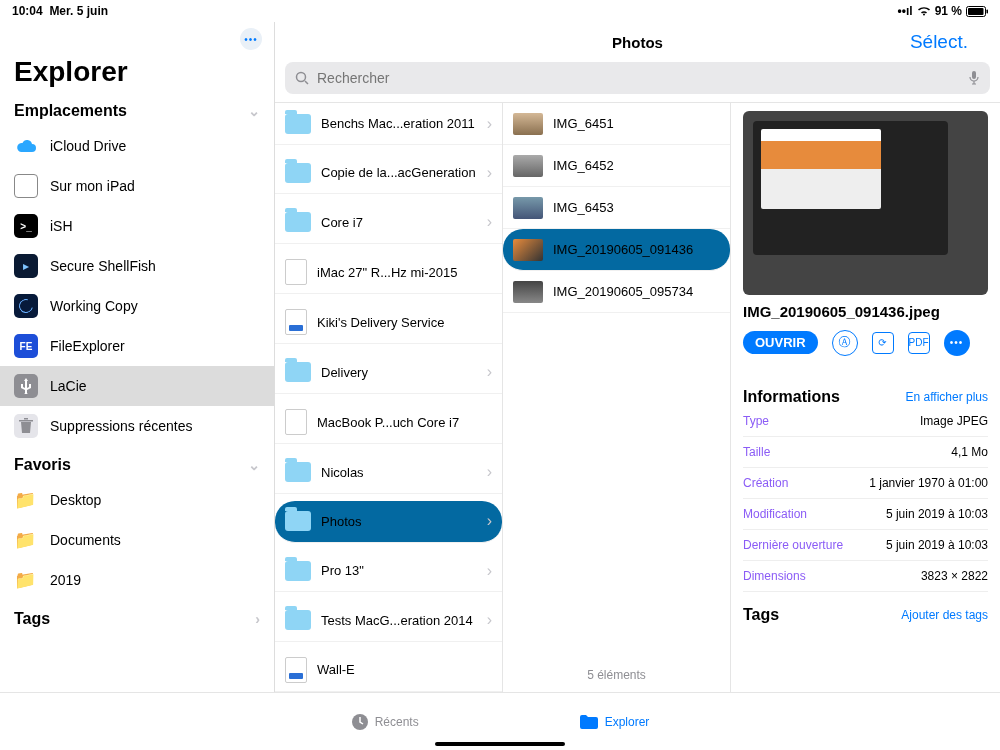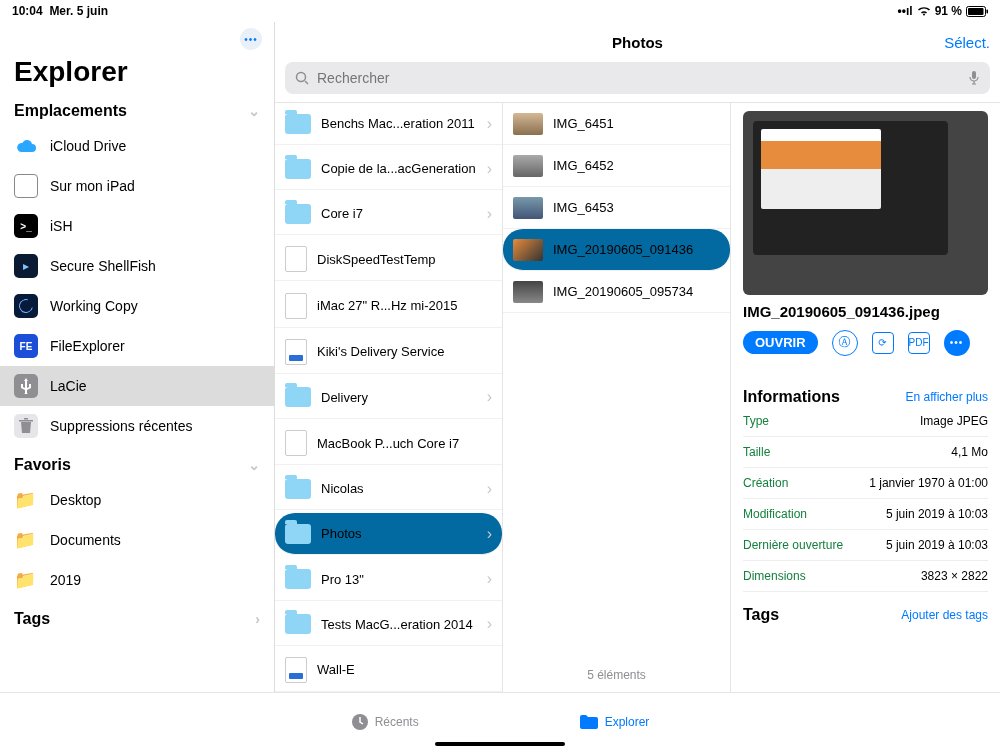--- a/index.html
+++ b/index.html
@@ -22,21 +22,21 @@
   .ic-ssf { background:#0a1a33; color:#7fc4ff; font-size:12px; }
   .ic-wc { background:#071a3a; }
   .ic-fe { background:#1d4ed8; color:#fff; font-size:10px; font-weight:700; }
   .ic-usb { background:#8e8e93; color:#fff; }
   .ic-trash { background:#e5e5ea; color:#8e8e93; }
   .ic-folder { color:#5ac8fa; font-size:18px; }
 
   .content { flex: 1; display: flex; flex-direction: column; min-width: 0; }
   .titlebar { height: 40px; display: flex; align-items: center; justify-content: center; position: relative; }
   .titlebar .title { font-size: 15px; font-weight: 600; }
-  .titlebar .select { position: absolute; right: 10px; color: #007aff; font-size: 15px; }
+  .titlebar .select { position: absolute; right: 32px; color: #007aff; font-size: 19px; }
   .searchbar { margin: 0 10px 8px 10px; height: 32px; background: #e9e9eb; border-radius: 8px; display: flex; align-items: center; padding: 0 10px; gap: 8px; color: #8e8e93; }
   .searchbar input { flex: 1; border: none; background: transparent; font-size: 14px; outline: none; }
   .mic { color:#8e8e93; }
 
   .columns { flex: 1; display: flex; min-height: 0; border-top: 1px solid #e5e5e5; }
   .col { border-right: 1px solid #e5e5e5; overflow-y: auto; display:flex; flex-direction:column;justify-content:space-between; }
   .col1 { width: 228px; }
   .col2 { width: 228px; }
   .col3 { flex: 1; padding: 8px 12px; overflow-y:auto; }
   .row { display: flex; align-items: center; gap: 10px; padding: 8px 10px; border-bottom: 1px solid #f0f0f0; font-size: 13px; min-height:42px; }
@@ -65,21 +65,21 @@
   .actions { display:flex; align-items:center; gap:14px; margin-top:10px; }
   .open-btn { background:#007aff; color:#fff; font-size:13px; font-weight:600; padding:4px 12px; border-radius:13px; border:none; }
   .action-ic { width:26px; height:26px; border:1.5px solid #007aff; color:#007aff; border-radius:50%; display:flex; align-items:center; justify-content:center; font-size:12px; }
   .action-sq { width:22px; height:22px; border:1.5px solid #007aff; color:#007aff; border-radius:4px; display:flex; align-items:center; justify-content:center; font-size:10px; }
   .action-more { width:26px; height:26px; border-radius:50%; background:#007aff; color:#fff; display:flex; align-items:center; justify-content:center; font-size:10px; letter-spacing:1px; }
 
   .info-head { display:flex; justify-content:space-between; align-items:center; margin-top:32px; }
   .info-head h3 { font-size:16px; font-weight:700; }
   .link { color:#007aff; font-size:12px; }
   .info-row { display:flex; justify-content:space-between; font-size:12px; padding:8px 0; border-bottom:1px solid #eee; }
-  .info-row .k { color:#15803d; }
+  .info-row .k { color:#8b5cf6; }
 
   .bottombar { height: 58px; border-top:1px solid #e5e5e5; display:flex; align-items:center; justify-content:center; gap:160px; font-size:12px; position:relative; }
   .tab { display:flex; align-items:center; gap:6px; color:#8e8e93; }
   .tab.active { color:#007aff; }
   .homebar { position:absolute; bottom:4px; left:50%; transform:translateX(-50%); width:130px; height:4px; background:#000; border-radius:3px; }
 
   .wc-ic { width:14px; height:14px; border:1.5px solid #6ab0ff; border-right-color:transparent; border-radius:50%; transform:rotate(-30deg); }
   svg { display:block; }
 </style>
 </head>
@@ -220,24 +220,20 @@
             <div class="label">Copie de la...acGeneration</div>
             <div class="chev">›</div>
           </div>
           <div class="row">
             <div class="folder-ic"></div>
             <div class="label">Core i7</div>
             <div class="chev">›</div>
           </div>
           <div class="row">
             <div class="file-ic"></div>
-            <div class="label">DiskSpeedTestTemp</div>
-          </div>
-          <div class="row">
-            <div class="file-ic"></div>
             <div class="label">iMac 27" R...Hz mi-2015</div>
           </div>
           <div class="row">
             <div class="video-ic"></div>
             <div class="label">Kiki's Delivery Service</div>
           </div>
           <div class="row">
             <div class="folder-ic"></div>
             <div class="label">Delivery</div>
             <div class="chev">›</div>

